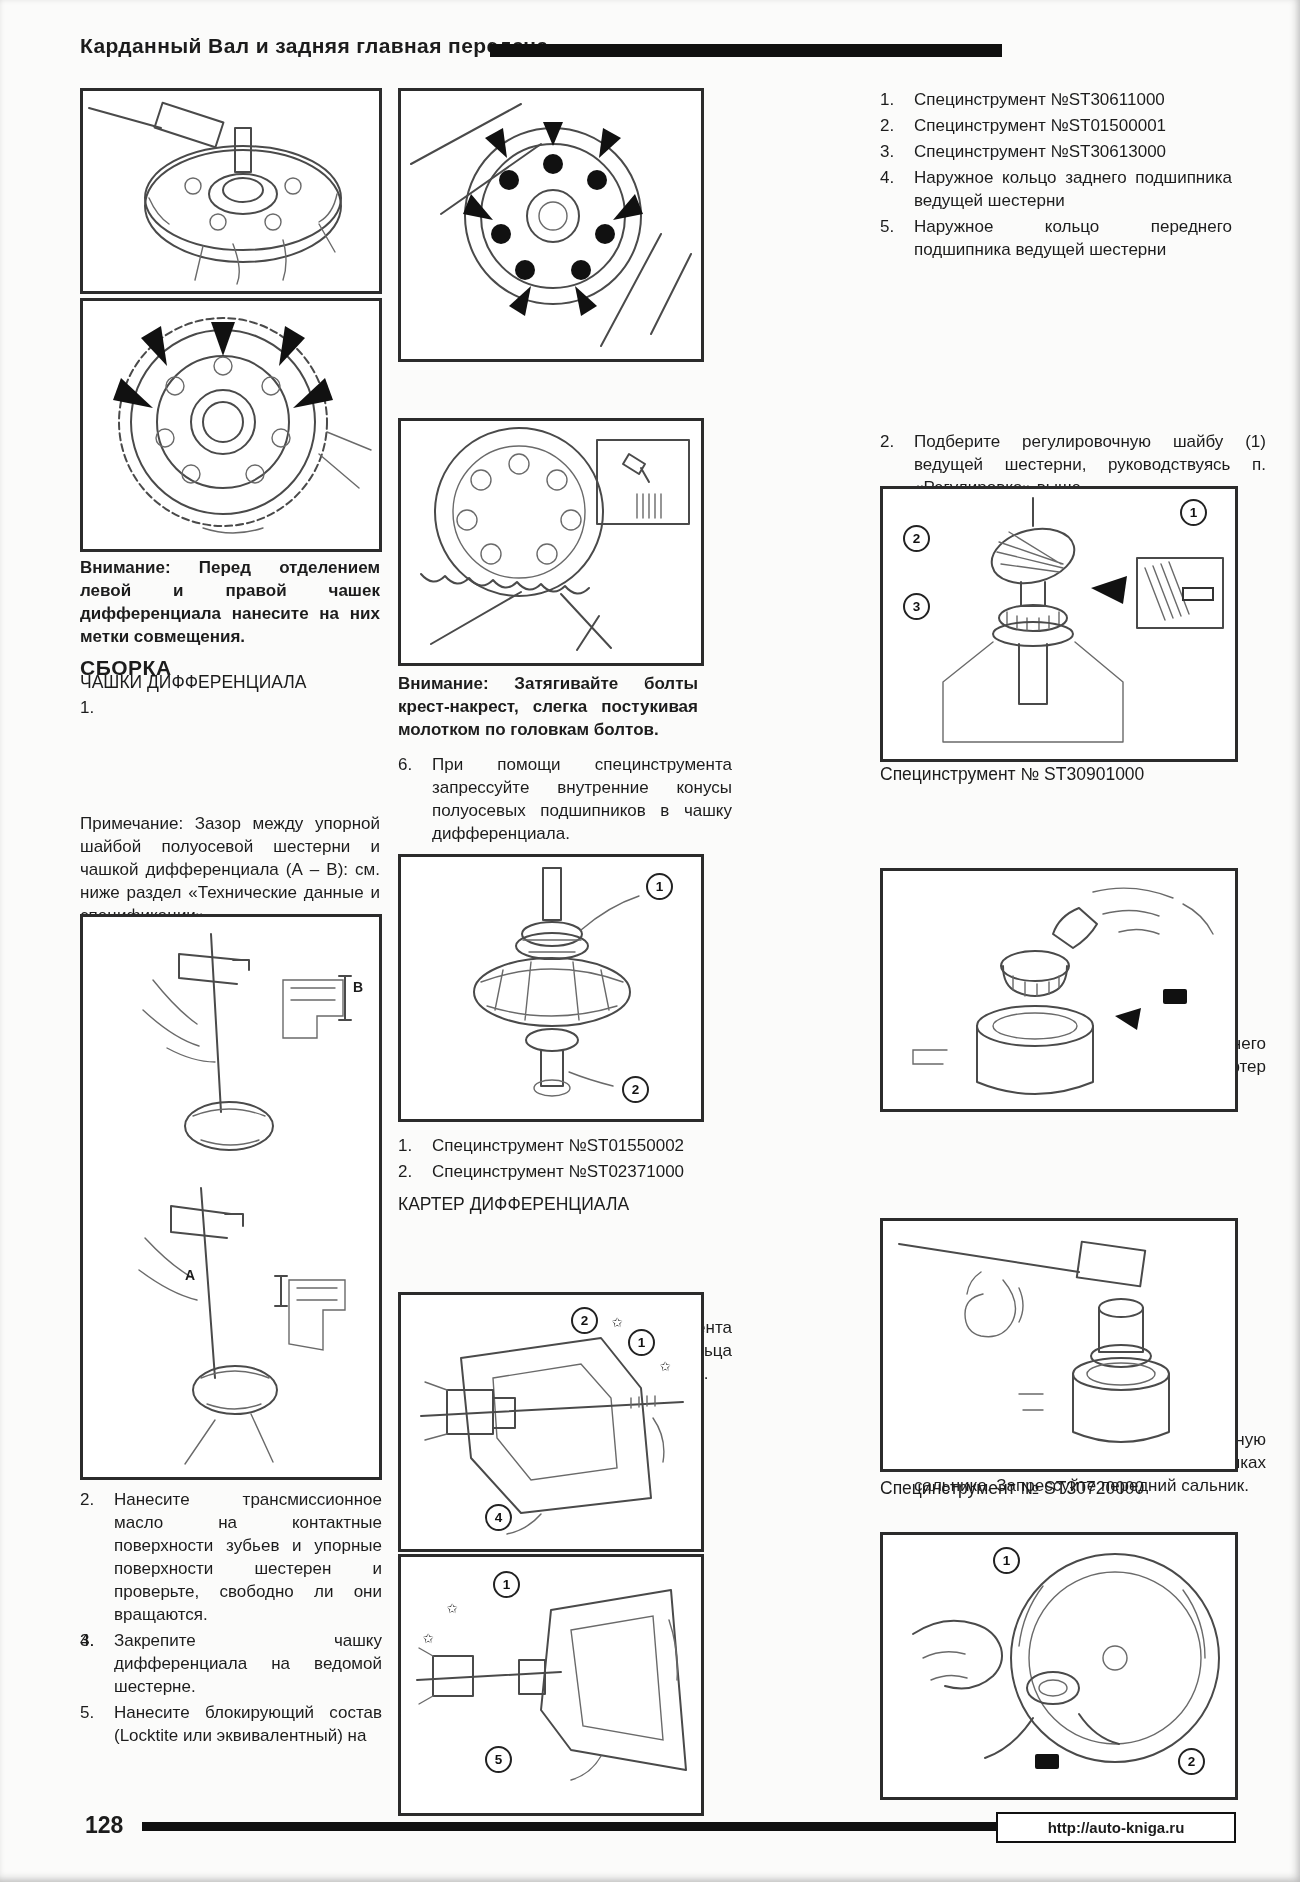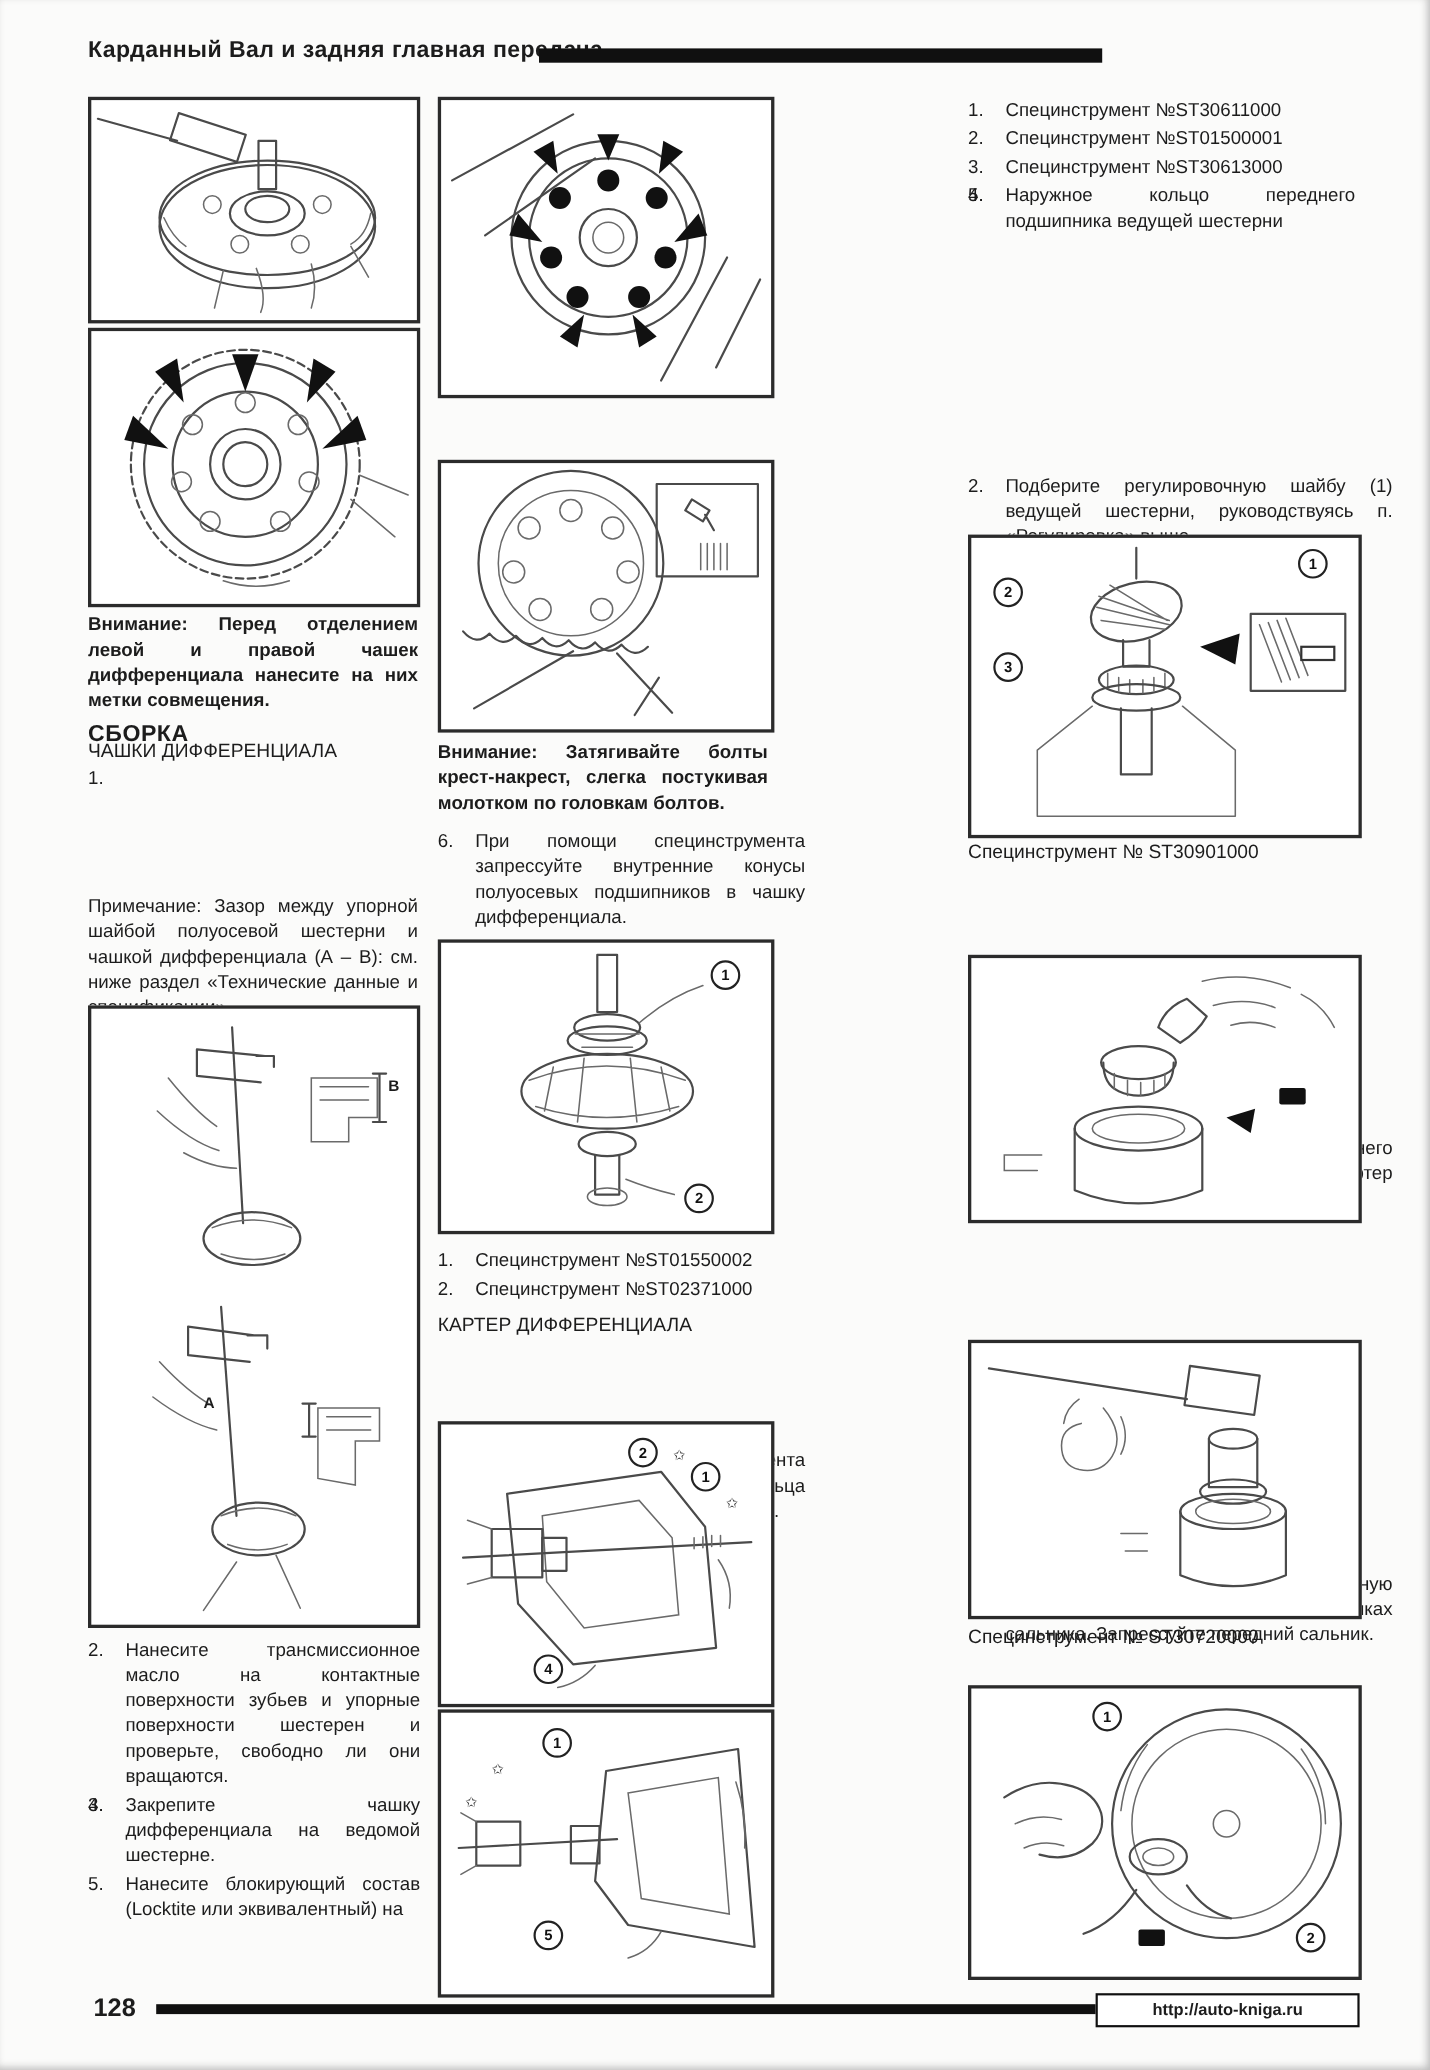--- a/index.html
+++ b/index.html
@@ -284,20 +284,21 @@
     <div class="body-text list-item">
       <span class="num">2.</span>
       <span>Специнструмент №ST01500001</span>
     </div>
     <div class="body-text list-item">
       <span class="num">3.</span>
       <span>Специнструмент №ST30613000</span>
     </div>
     <div class="body-text list-item">
       <span class="num">4.</span>
+      <span>Наружное кольцо заднего подшипника ведущей шестерни</span>
     </div>
     <div class="body-text list-item">
       <span class="num">5.</span>
       <span>Наружное кольцо переднего подшипника ведущей шестерни</span>
     </div>
   </div>
 
   <div class="abs body-text list-item" style="left:880px;top:260px;width:352px;">
     <span class="num">2.</span>
     <span>Подберите регулировочную шайбу (1) ведущей шестерни, руководствуясь п. «Регулировка» выше.</span>

